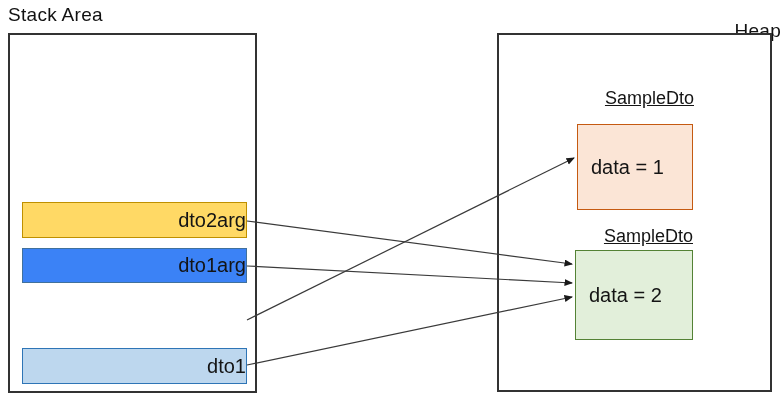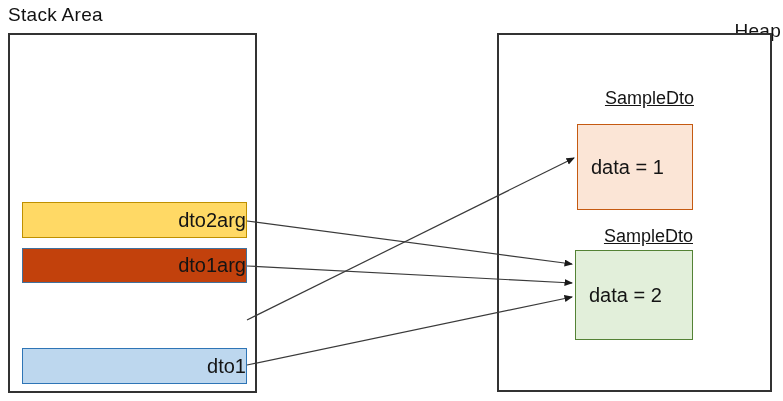--- a/index.html
+++ b/index.html
@@ -75,21 +75,21 @@
 
   <div class="region-title title-stack">Stack Area</div>
   <div class="region-title title-heap">Heap</div>
 
   <div class="region-box stack-region"></div>
   <div class="region-box heap-region"></div>
 
   <div class="stack-item bar-0" style="background: rgb(255, 217, 101); border-color: rgb(191, 144, 0);">
     <span>dto2arg</span>
   </div>
-  <div class="stack-item bar-1" style="background: #c2410c; border-color: rgb(65, 113, 156);">
+  <div class="stack-item bar-1" style="background: #3b82f6; border-color: rgb(65, 113, 156);">
     <span>dto1arg</span>
   </div>
   <div class="stack-item bar-3" style="background: rgb(189, 215, 238); border-color: rgb(46, 117, 182);">
     <span>dto1</span>
   </div>
 
   <div class="heap-object-label label-0">SampleDto</div>
   <div class="heap-object-box obj-0" style="background: rgb(251, 229, 214); border-color: rgb(197, 90, 17);">
     <span>data = 1</span>
   </div>

